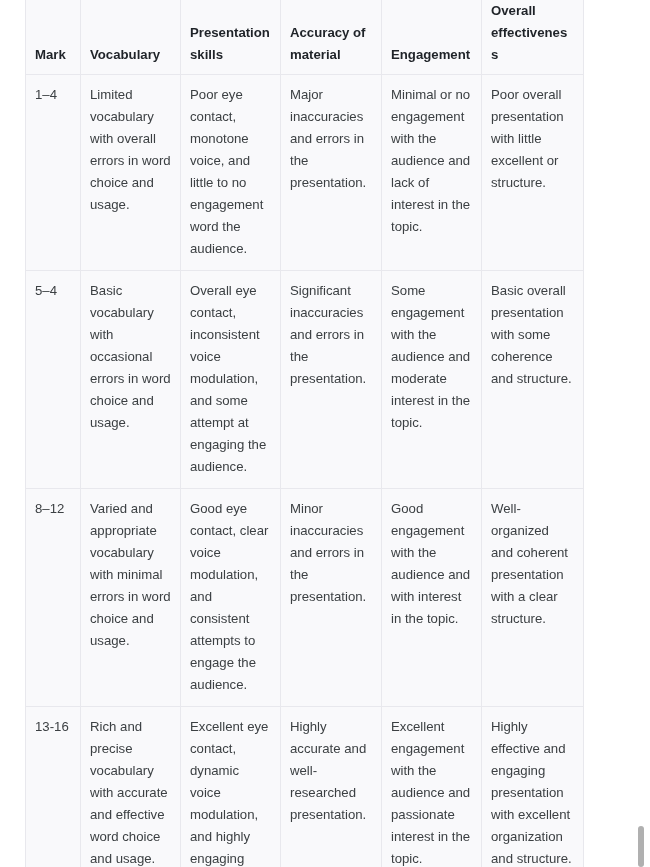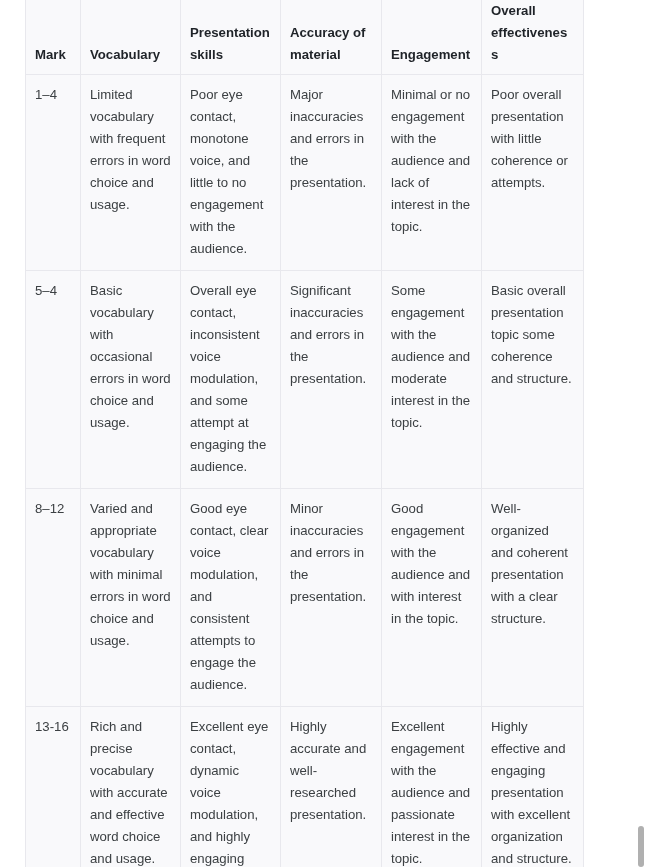--- a/index.html
+++ b/index.html
@@ -115,33 +115,33 @@
           <th>Vocabulary</th>
           <th>Presentation skills</th>
           <th>Accuracy of material</th>
           <th>Engagement</th>
           <th>Overall effectiveness</th>
         </tr>
       </thead>
       <tbody>
         <tr>
           <td class="mark-cell">1–4</td>
-          <td>Limited vocabulary with frequent errors in word choice and usage.</td>
-          <td>Poor eye contact, monotone voice, and little to no engagement with the audience.</td>
+          <td>Limited vocabulary with overall errors in word choice and usage.</td>
+          <td>Poor eye contact, monotone voice, and little to no engagement word the audience.</td>
           <td>Major inaccuracies and errors in the presentation.</td>
           <td>Minimal or no engagement with the audience and lack of interest in the topic.</td>
-          <td>Poor overall presentation with little coherence or attempts.</td>
+          <td>Poor overall presentation with little excellent or structure.</td>
         </tr>
         <tr>
           <td class="mark-cell">5–4</td>
           <td>Basic vocabulary with occasional errors in word choice and usage.</td>
           <td>Overall eye contact, inconsistent voice modulation, and some attempt at engaging the audience.</td>
           <td>Significant inaccuracies and errors in the presentation.</td>
           <td>Some engagement with the audience and moderate interest in the topic.</td>
-          <td>Basic overall presentation topic some coherence and structure.</td>
+          <td>Basic overall presentation with some coherence and structure.</td>
         </tr>
         <tr>
           <td class="mark-cell">8–12</td>
           <td>Varied and appropriate vocabulary with minimal errors in word choice and usage.</td>
           <td>Good eye contact, clear voice modulation, and consistent attempts to engage the audience.</td>
           <td>Minor inaccuracies and errors in the presentation.</td>
           <td>Good engagement with the audience and with interest in the topic.</td>
           <td>Well-organized and coherent presentation with a clear structure.</td>
         </tr>
         <tr>

